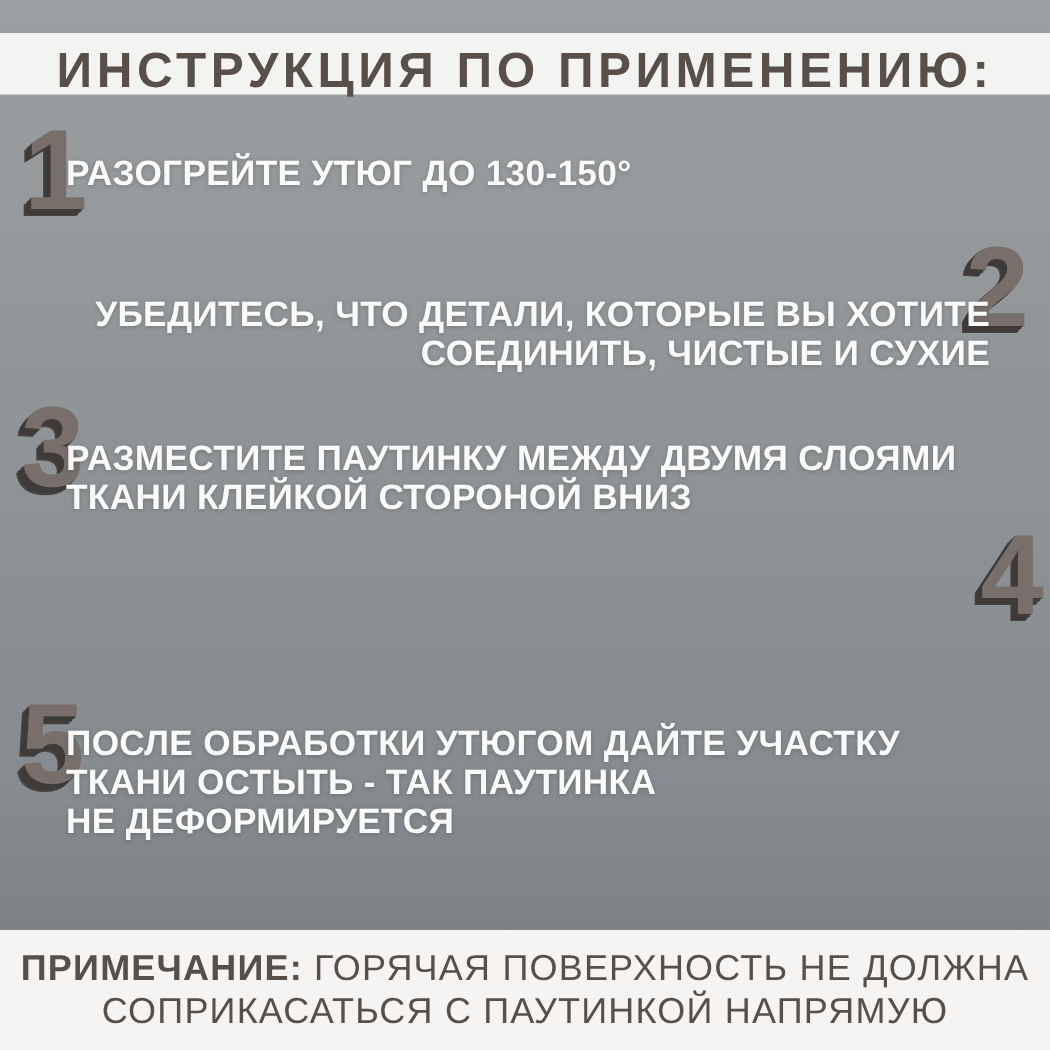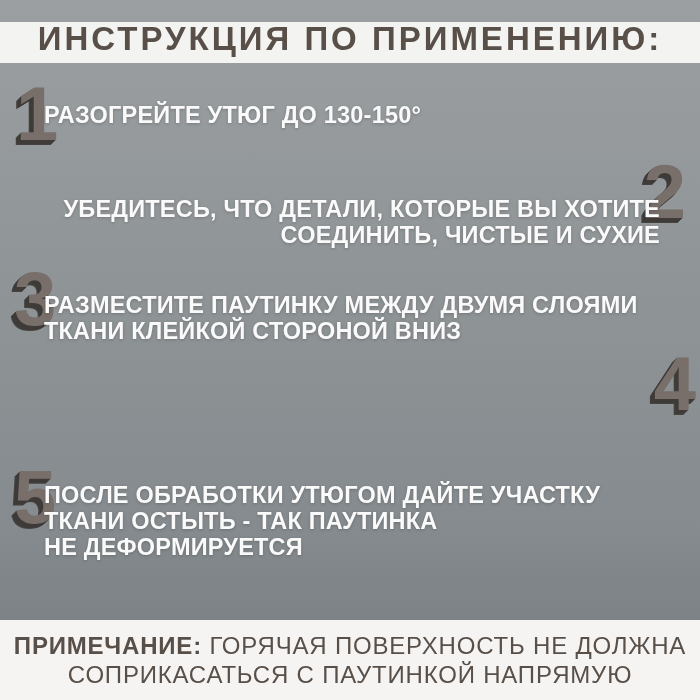--- a/index.html
+++ b/index.html
@@ -9,21 +9,21 @@
     -webkit-font-smoothing:antialiased;
   }
   .poster{
     position:relative;width:700px;height:700px;
     background:linear-gradient(180deg,#9b9fa2 0%,#8e9396 45%,#858b8e 75%,#747a7d 100%);
   }
   
   .title-band{
     position:absolute;left:0;top:22px;width:700px;height:41px;
     background:#f3f3f1;
-    display:flex;align-items:flex-start;justify-content:center;
+    display:flex;align-items:flex-end;justify-content:center;
   }
   .title-band h1{
     margin:0;font-size:33px;line-height:1;font-weight:700;
     letter-spacing:3px;color:#594f49;white-space:nowrap;
   }
   
   .num{
     position:absolute;z-index:1;
     font-size:76px;line-height:1;font-weight:800;
     color:#786f6a;

